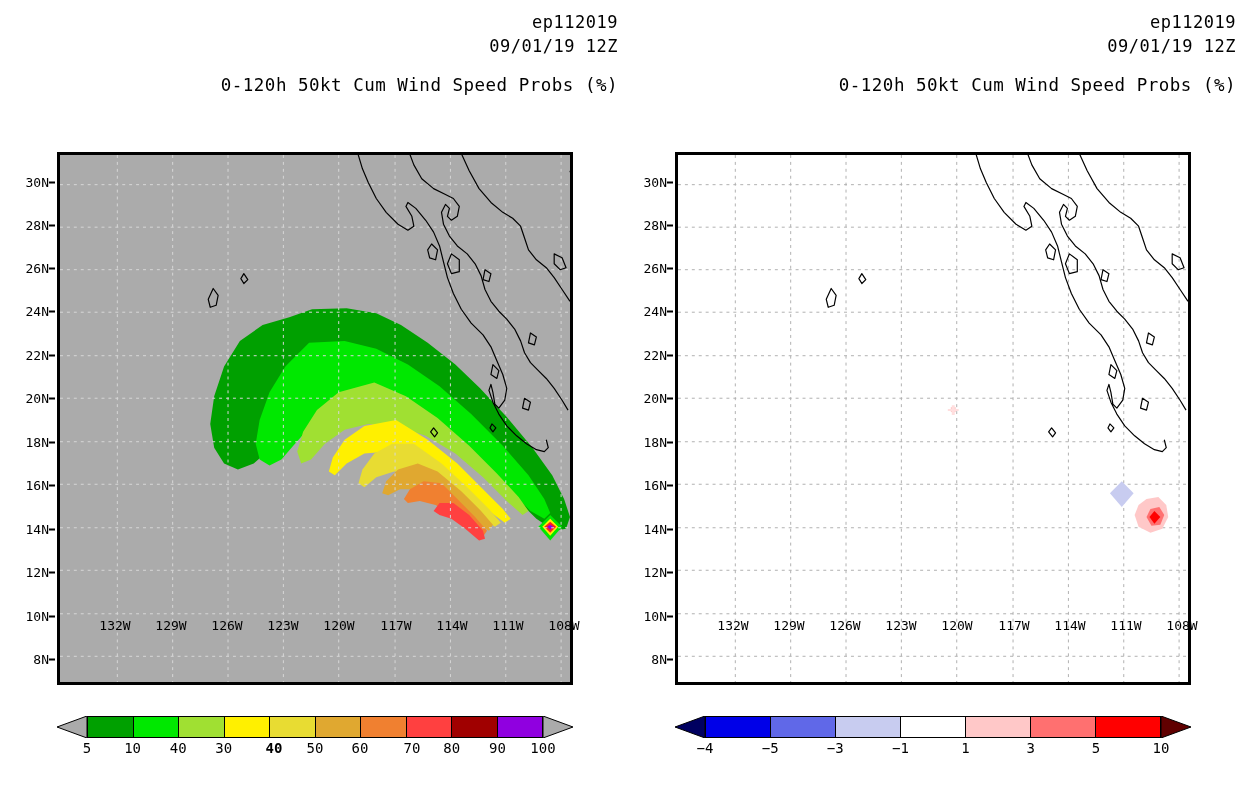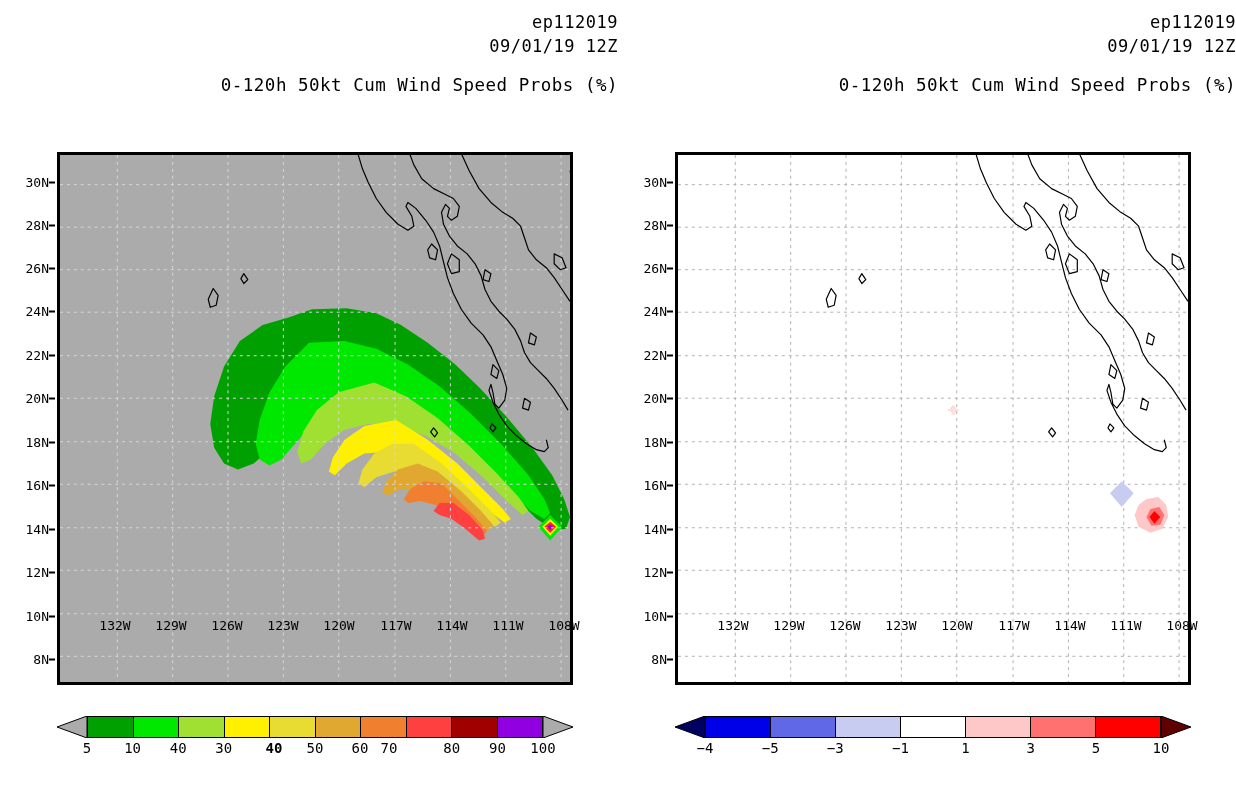--- a/index.html
+++ b/index.html
@@ -173,21 +173,21 @@
       <polygon points="0,0 0,22 30,11" fill="#ababab" stroke="#000" stroke-width="1"></polygon>
     </svg>
     <div class="cbar-labels" id="lcl">
         <span style="left: 0px;">5</span>
         <span style="left: 45.6px;">10</span>
         <span style="left: 91.2px;">40</span>
         <span style="left: 136.8px;">30</span>
         <span style="left: 187px; font-weight: bold;">40</span>
         <span style="left: 228px; text-align: center;">50</span>
         <span style="left: 273px;">60</span>
-        <span style="left: 302px; text-align: right;">70</span>
+        <span style="left: 325px; text-align: right;">70</span>
         <span style="left: 364.8px;">80</span>
         <span style="left: 410.4px;">90</span>
         <span style="left: 456px;">100</span>
       </div>
   </div>
 </div>
 
 <div class="panel panel-right">
 
   <div class="titles">

